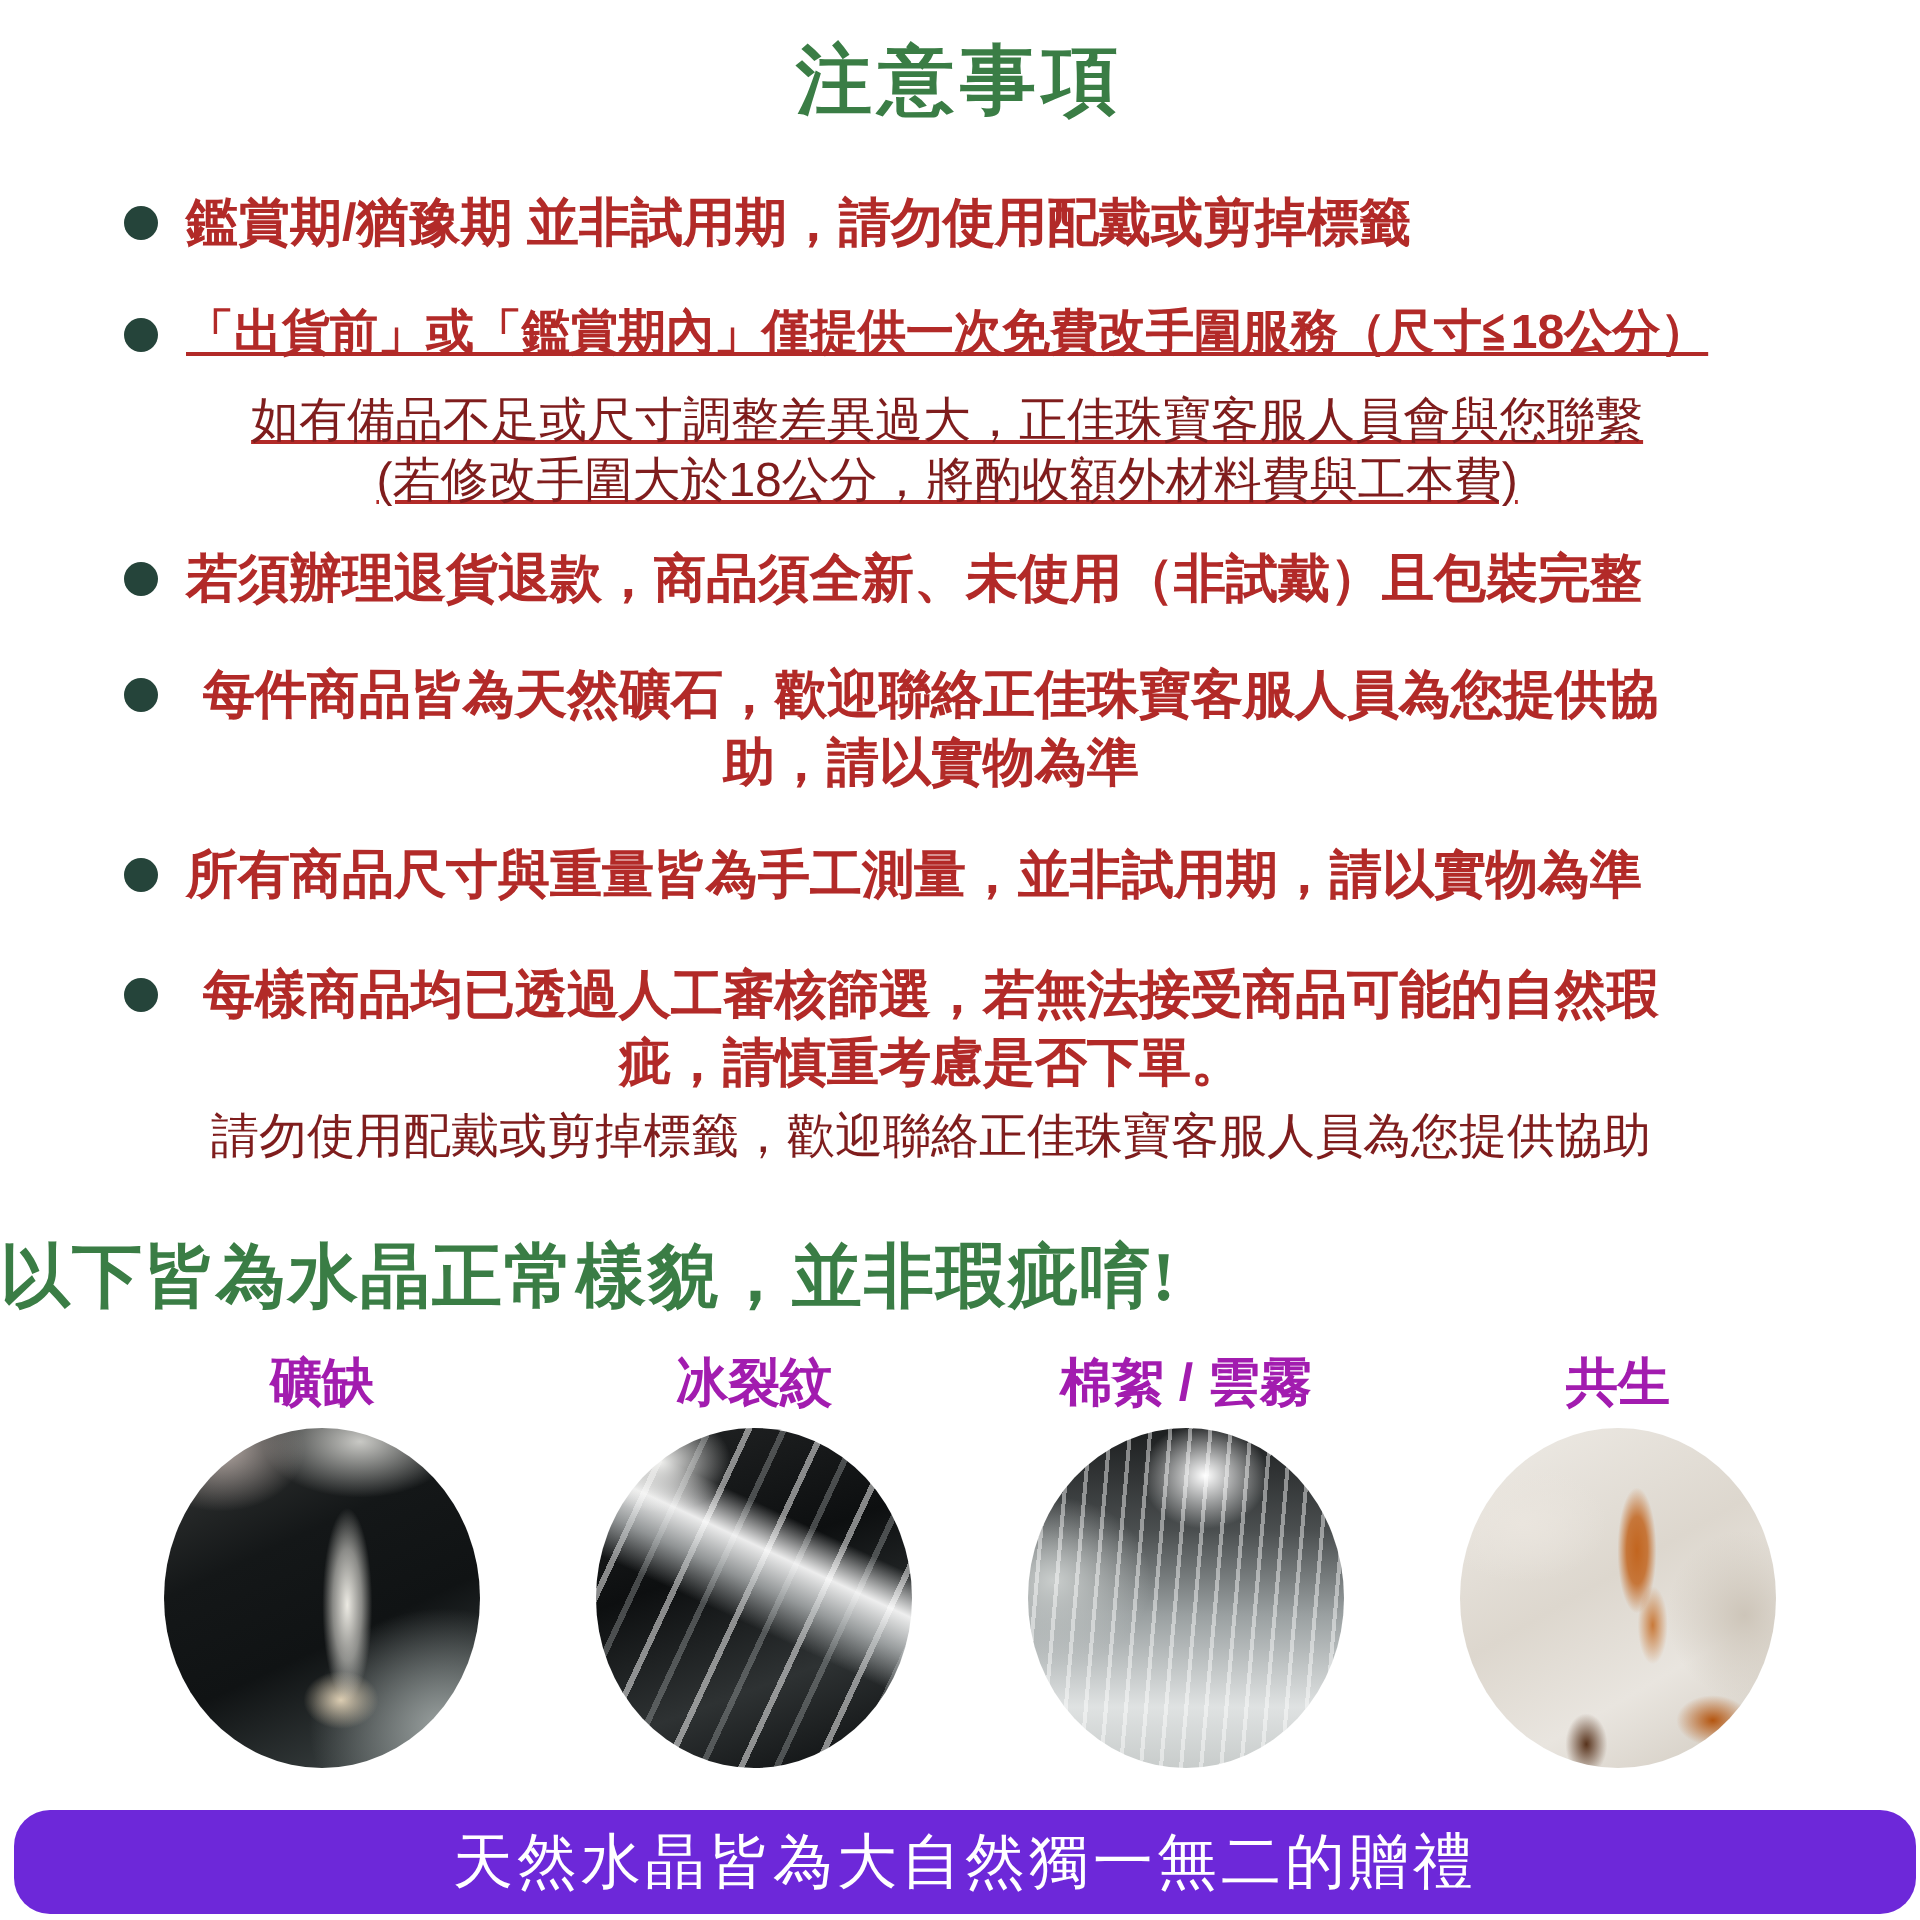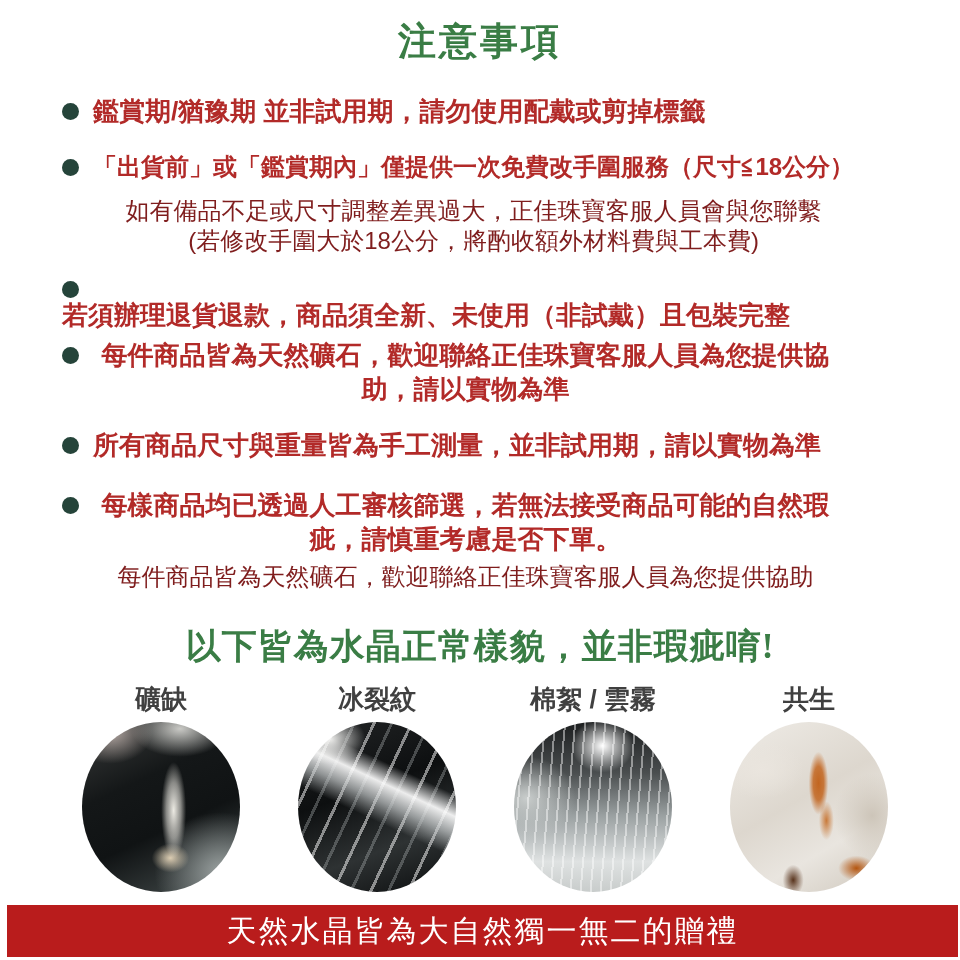--- a/index.html
+++ b/index.html
@@ -53,50 +53,50 @@
   .nowrap .notice-text { max-width: none; white-space: nowrap; }
   .n2 .notice-text { font-size: 24px; }
   .sub-line {
     font-weight: 400;
     font-size: 24px;
     line-height: 30px;
     color: #7f1d1d;
   }
   .sub-first { margin-top: 12px; }
   .n1 { margin-bottom: 22px; }
-  .n2 { margin-bottom: 16px; }
-  .n3 { margin-bottom: 6px; flex-direction: column; }
+  .n2 { margin-bottom: 16px; text-decoration: underline; }
+  .n3 { margin-bottom: 24px; }
   .n4 { margin-bottom: 22px; }
   .n5 { margin-bottom: 26px; }
   .n6 .sub-first { margin-top: 6px; }
 
   
   .gallery-heading {
     margin: 32px 0 0 0;
-    text-align: center;
+    text-align: left;
     font-family: "Liberation Serif", serif;
     font-weight: 700;
     font-size: 35px;
     line-height: 46px;
     letter-spacing: 1px;
     color: #3a7d45;
   }
 
   
   .gallery {
     margin: 14px 70px 0 80px;
     display: flex;
     justify-content: space-between;
   }
   .gallery-item { width: 162px; text-align: center; }
   .glabel {
     font-weight: 700;
     font-size: 26px;
     line-height: 30px;
-    color: #404040;
+    color: #a21caf;
     margin-bottom: 8px;
     white-space: nowrap;
   }
   .photo {
     width: 158px;
     height: 170px;
     margin: 0 auto;
     border-radius: 50%;
   }
   .p1 {
@@ -133,28 +133,29 @@
       linear-gradient(150deg, #efece7 0%, #ddd7ce 45%, #e9e5df 70%, #cfc8bd 100%);
   }
 
   
   .footer {
     position: absolute;
     left: 7px;
     right: 2px;
     bottom: 3px;
     height: 52px;
-    background: #b91c1c;
+    background: #6d28d9;
     color: #ffffff;
     display: flex;
     align-items: center;
     justify-content: center;
     font-family: "Liberation Serif", serif;
     font-size: 30px;
     letter-spacing: 2px;
+    border-radius: 18px;
   }
 </style>
 </head>
 <body>
 
 <div class="page">
 
   <h1 class="title">注意事項</h1>
 
   <ul class="notices">
@@ -193,21 +194,21 @@
       <span class="dot"></span>
       <div class="nbody">
         <div class="notice-text">所有商品尺寸與重量皆為手工測量，並非試用期，請以實物為準</div>
       </div>
     </li>
 
     <li class="notice n6">
       <span class="dot"></span>
       <div class="nbody">
         <div class="notice-text">每樣商品均已透過人工審核篩選，若無法接受商品可能的自然瑕疵，請慎重考慮是否下單。</div>
-        <div class="sub-line sub-first">每件商品皆為天然礦石，歡迎聯絡正佳珠寶客服人員為您提供協助</div>
+        <div class="sub-line sub-first">請勿使用配戴或剪掉標籤，歡迎聯絡正佳珠寶客服人員為您提供協助</div>
       </div>
     </li>
 
   </ul>
 
   <h2 class="gallery-heading">以下皆為水晶正常樣貌，並非瑕疵唷!</h2>
 
   <div class="gallery">
 
     <div class="gallery-item">

